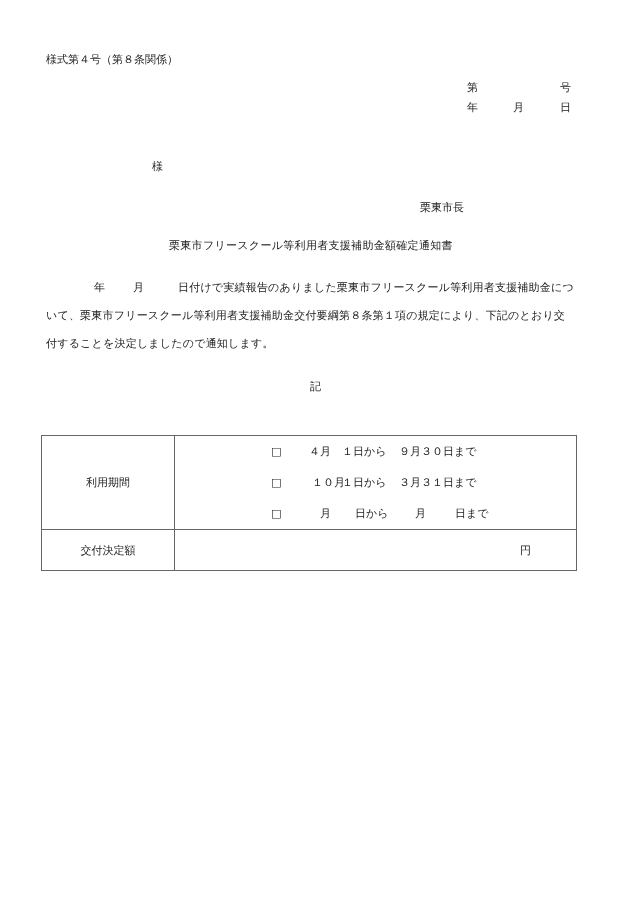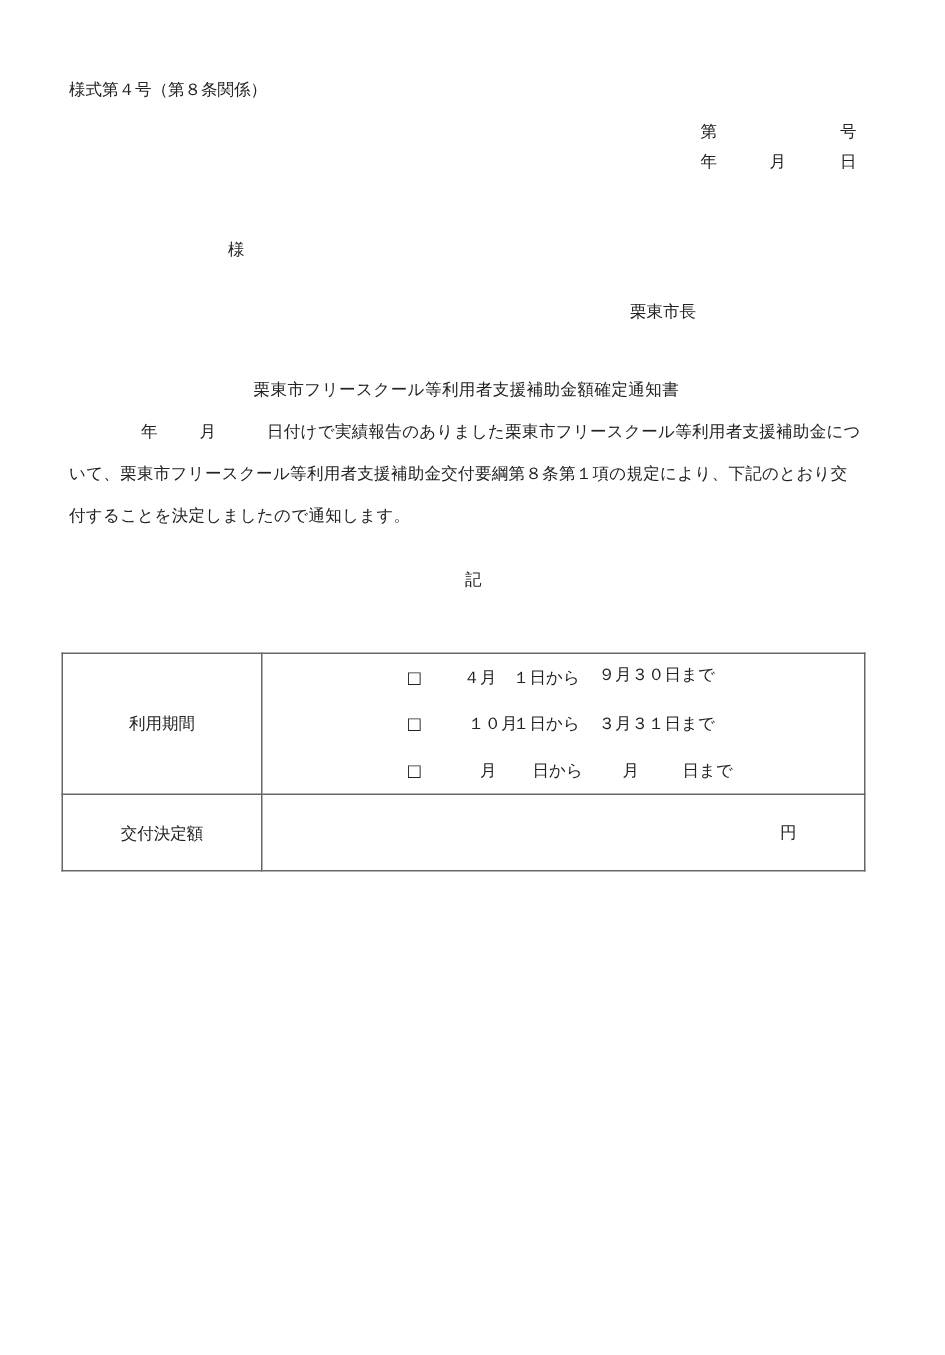--- a/index.html
+++ b/index.html
@@ -23,21 +23,21 @@
 <div class="abs" style="left:560px;top:80px;">号</div>
 
 <div class="abs" style="left:467px;top:100px;">年</div>
 <div class="abs" style="left:513px;top:100px;">月</div>
 <div class="abs" style="left:560px;top:100px;">日</div>
 
 <div class="abs" style="left:152px;top:159px;">様</div>
 
 <div class="abs" style="left:420px;top:200px;">栗東市長</div>
 
-<div class="abs" style="left:169px;top:252px;letter-spacing:0.3px;">栗東市フリースクール等利用者支援補助金額確定通知書</div>
+<div class="abs" style="left:169px;top:238px;letter-spacing:0.3px;">栗東市フリースクール等利用者支援補助金額確定通知書</div>
 
 <div>
   <div class="abs" style="left:94px;top:280px;">年</div>
   <div class="abs" style="left:133px;top:280px;">月</div>
   <div class="abs" style="left:178px;top:280px;letter-spacing:0.2px;">日付けで実績報告のありました栗東市フリースクール等利用者支援補助金につ</div>
   <div class="abs" style="left:46px;top:308px;letter-spacing:0.2px;">いて、栗東市フリースクール等利用者支援補助金交付要綱第８条第１項の規定により、下記のとおり交</div>
   <div class="abs" style="left:46px;top:336px;letter-spacing:0.2px;">付することを決定しましたので通知します。</div>
 </div>
 
 <div class="abs" style="left:310px;top:379px;">記</div>
@@ -45,38 +45,38 @@
 <table class="form">
   <tbody>
       <tr style="height:93px;">
     <td class="lbl">利用期間</td>
     <td class="val">
       <div style="padding-top:0px;">
         <div class="period-line">
           <span style="left:96px;">□</span>
           <span style="left:134px;">４月</span>
           <span style="left:167px;">１日から</span>
-          <span style="left:224px;font-family:Liberation Mono, monospace;">９月３０日まで</span>
+          <span style="left:224px;">９月３０日まで</span>
         </div>
         <div class="period-line">
           <span style="left:96px;">□</span>
           <span style="left:121px;margin-left:16px;">１０月</span>
           <span style="left:167px;">１日から</span>
           <span style="left:224px;">３月３１日まで</span>
         </div>
         <div class="period-line">
           <span style="left:96px;">□</span>
           <span style="left:145px;">月</span>
           <span style="left:180px;text-align:center;">日から</span>
           <span style="left:240px;">月</span>
           <span style="left:280px;">日まで</span>
         </div>
       </div>
     </td>
   </tr>
-  <tr style="height:51px;">
+  <tr style="height:41px;">
     <td class="lbl">交付決定額</td>
     <td class="val">
           <span class="yen">円</span>
         </td>
   </tr>
 </tbody>
   </table>
 
 </body></html>

